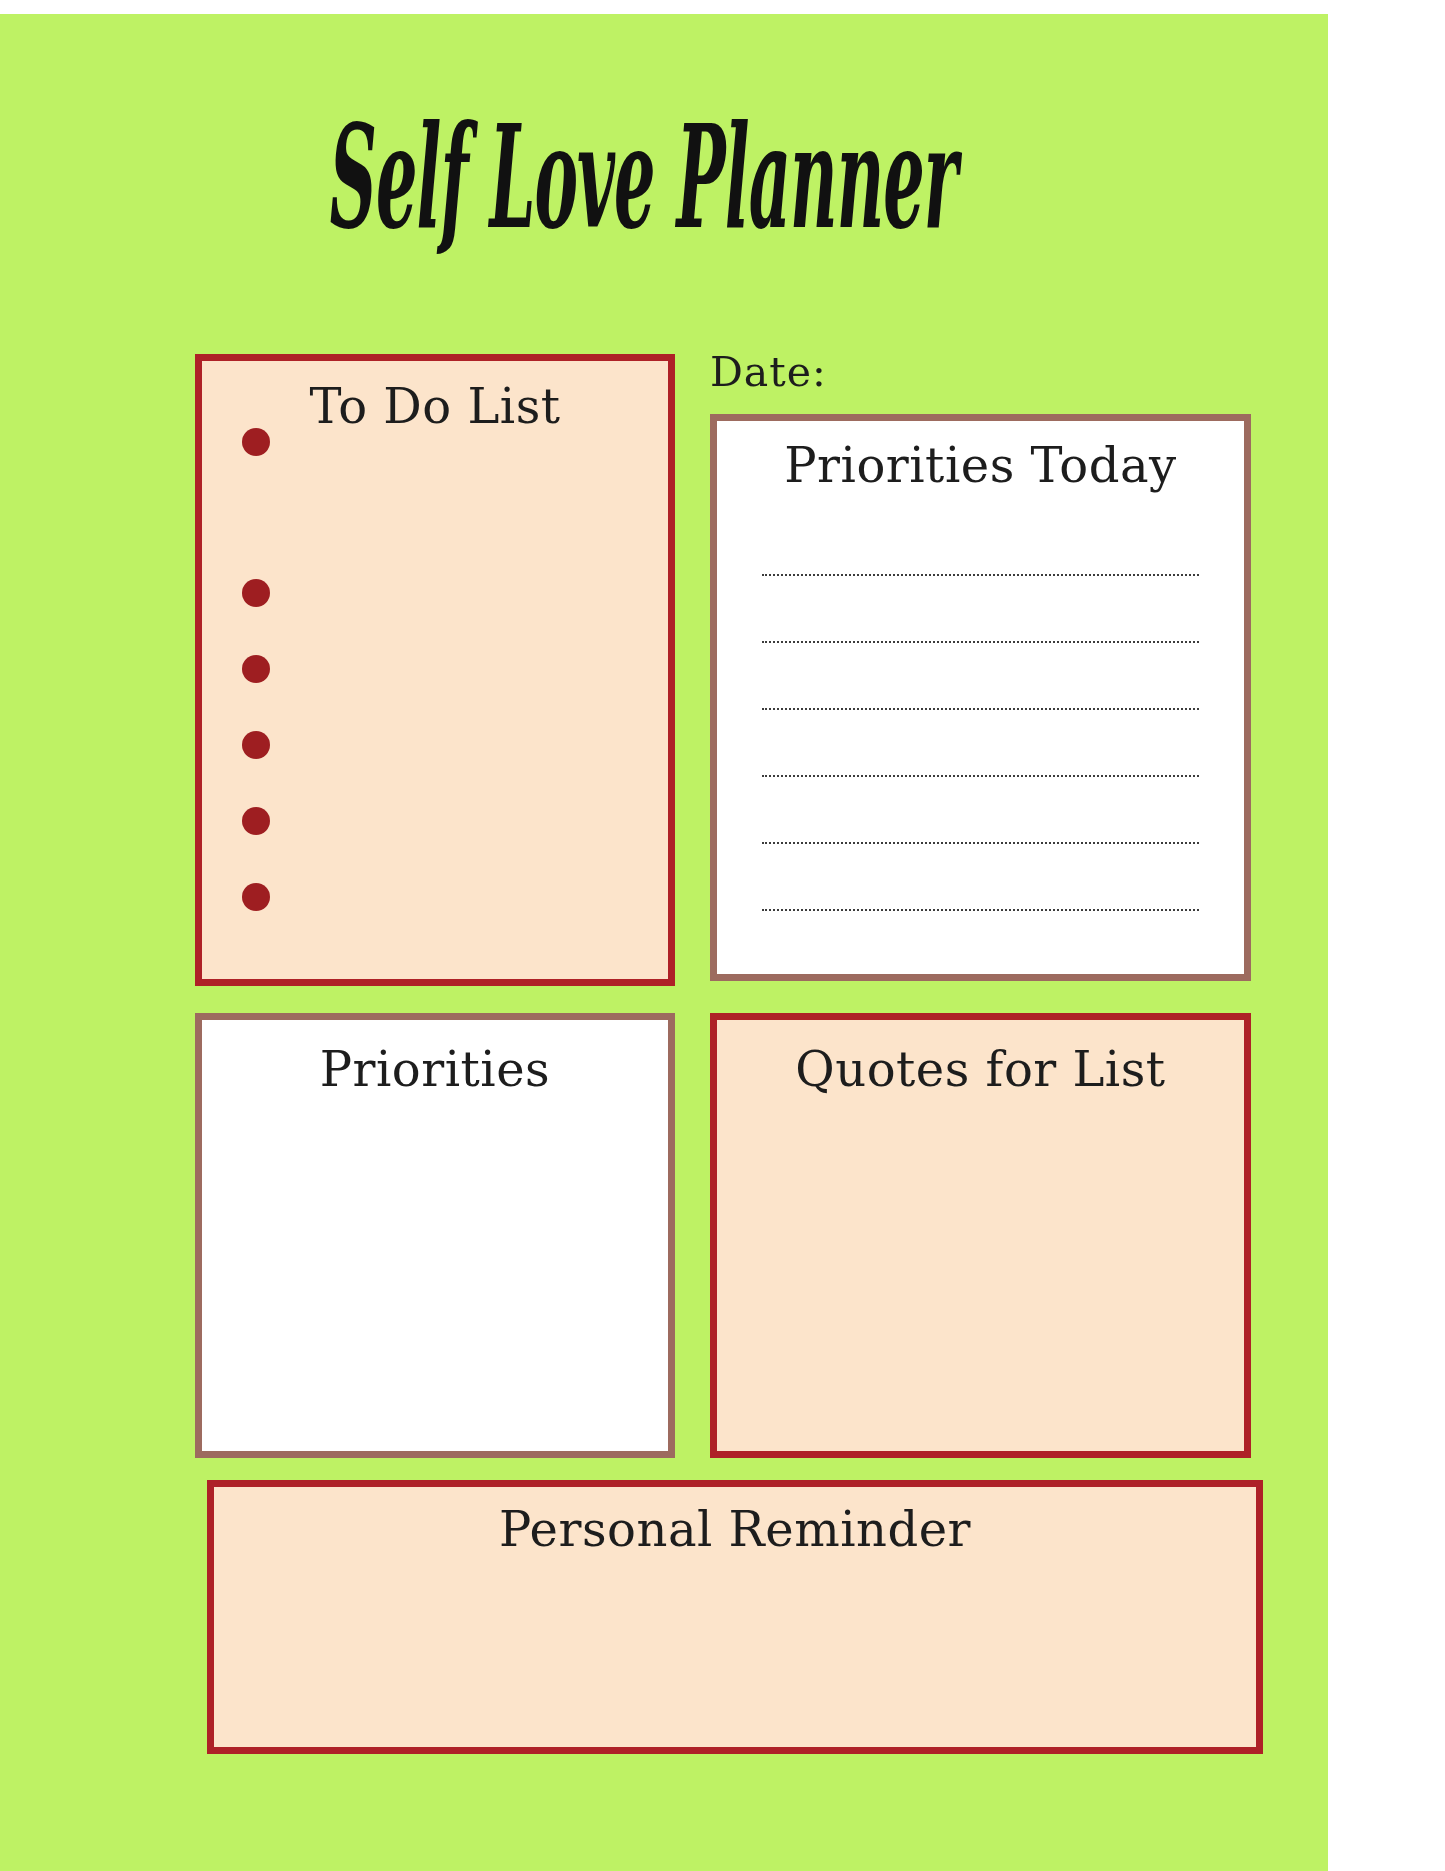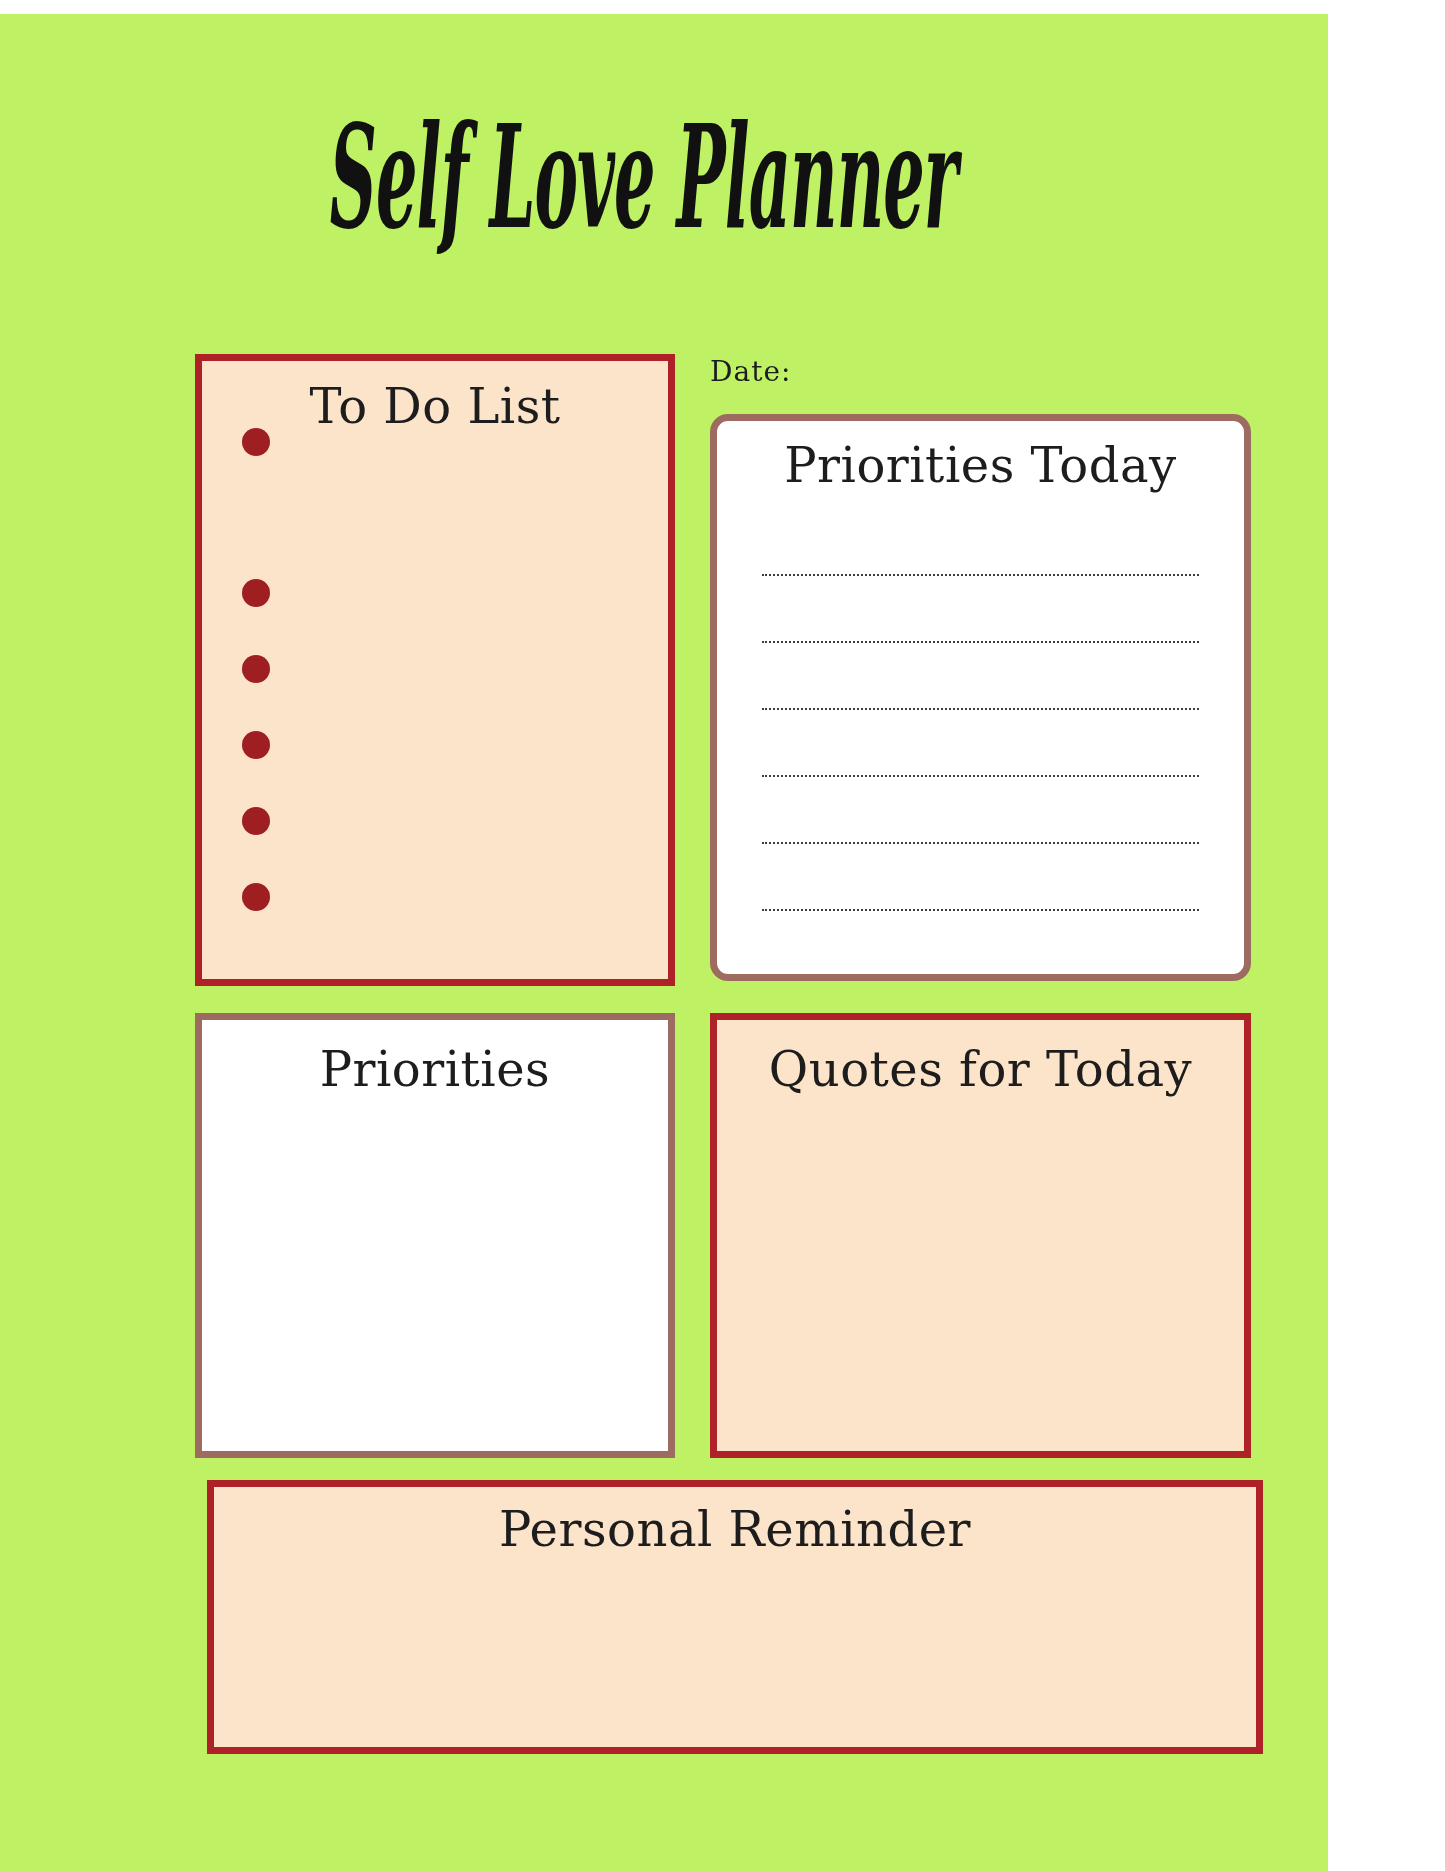--- a/index.html
+++ b/index.html
@@ -72,28 +72,28 @@
   .dot:nth-of-type(3) { top: 294px; }
   .dot:nth-of-type(4) { top: 370px; }
   .dot:nth-of-type(5) { top: 446px; }
   .dot:nth-of-type(6) { top: 522px; }
 
   
   .date-label {
     position: absolute;
     left: 710px;
     top: 334px;
-    font-size: 28px;
+    font-size: 41px;
     line-height: 48px;
     letter-spacing: 1px;
     color: #1d1d1d;
   }
 
   
-  .priorities-box { left: 710px; top: 400px; width: 541px; height: 567px; border-radius: 18px; }
+  .priorities-box { left: 710px; top: 400px; width: 541px; height: 567px; }
   .priorities-box .box-heading { margin-top: 22px; }
   .p-line {
     position: absolute;
     left: 45px;
     width: 437px;
     height: 0;
     border-top: 2px dotted #3c3c3c;
     font-size: 26px;
     line-height: 0;
   }
@@ -147,21 +147,21 @@
     <div class="p-line"></div>
     <div class="p-line"></div>
   </div>
 
   <div class="box brown white affirmation-box">
     <span class="box-heading">Priorities</span>
     <div class="writing-area"></div>
   </div>
 
   <div class="box red peach quotes-box">
-    <span class="box-heading">Quotes for Today</span>
+    <span class="box-heading">Quotes for List</span>
     <div class="writing-area"></div>
   </div>
 
   <div class="box red peach personal-box">
     <span class="box-heading">Personal Reminder</span>
     <div class="writing-area"></div>
   </div>
 
 </div>
 

